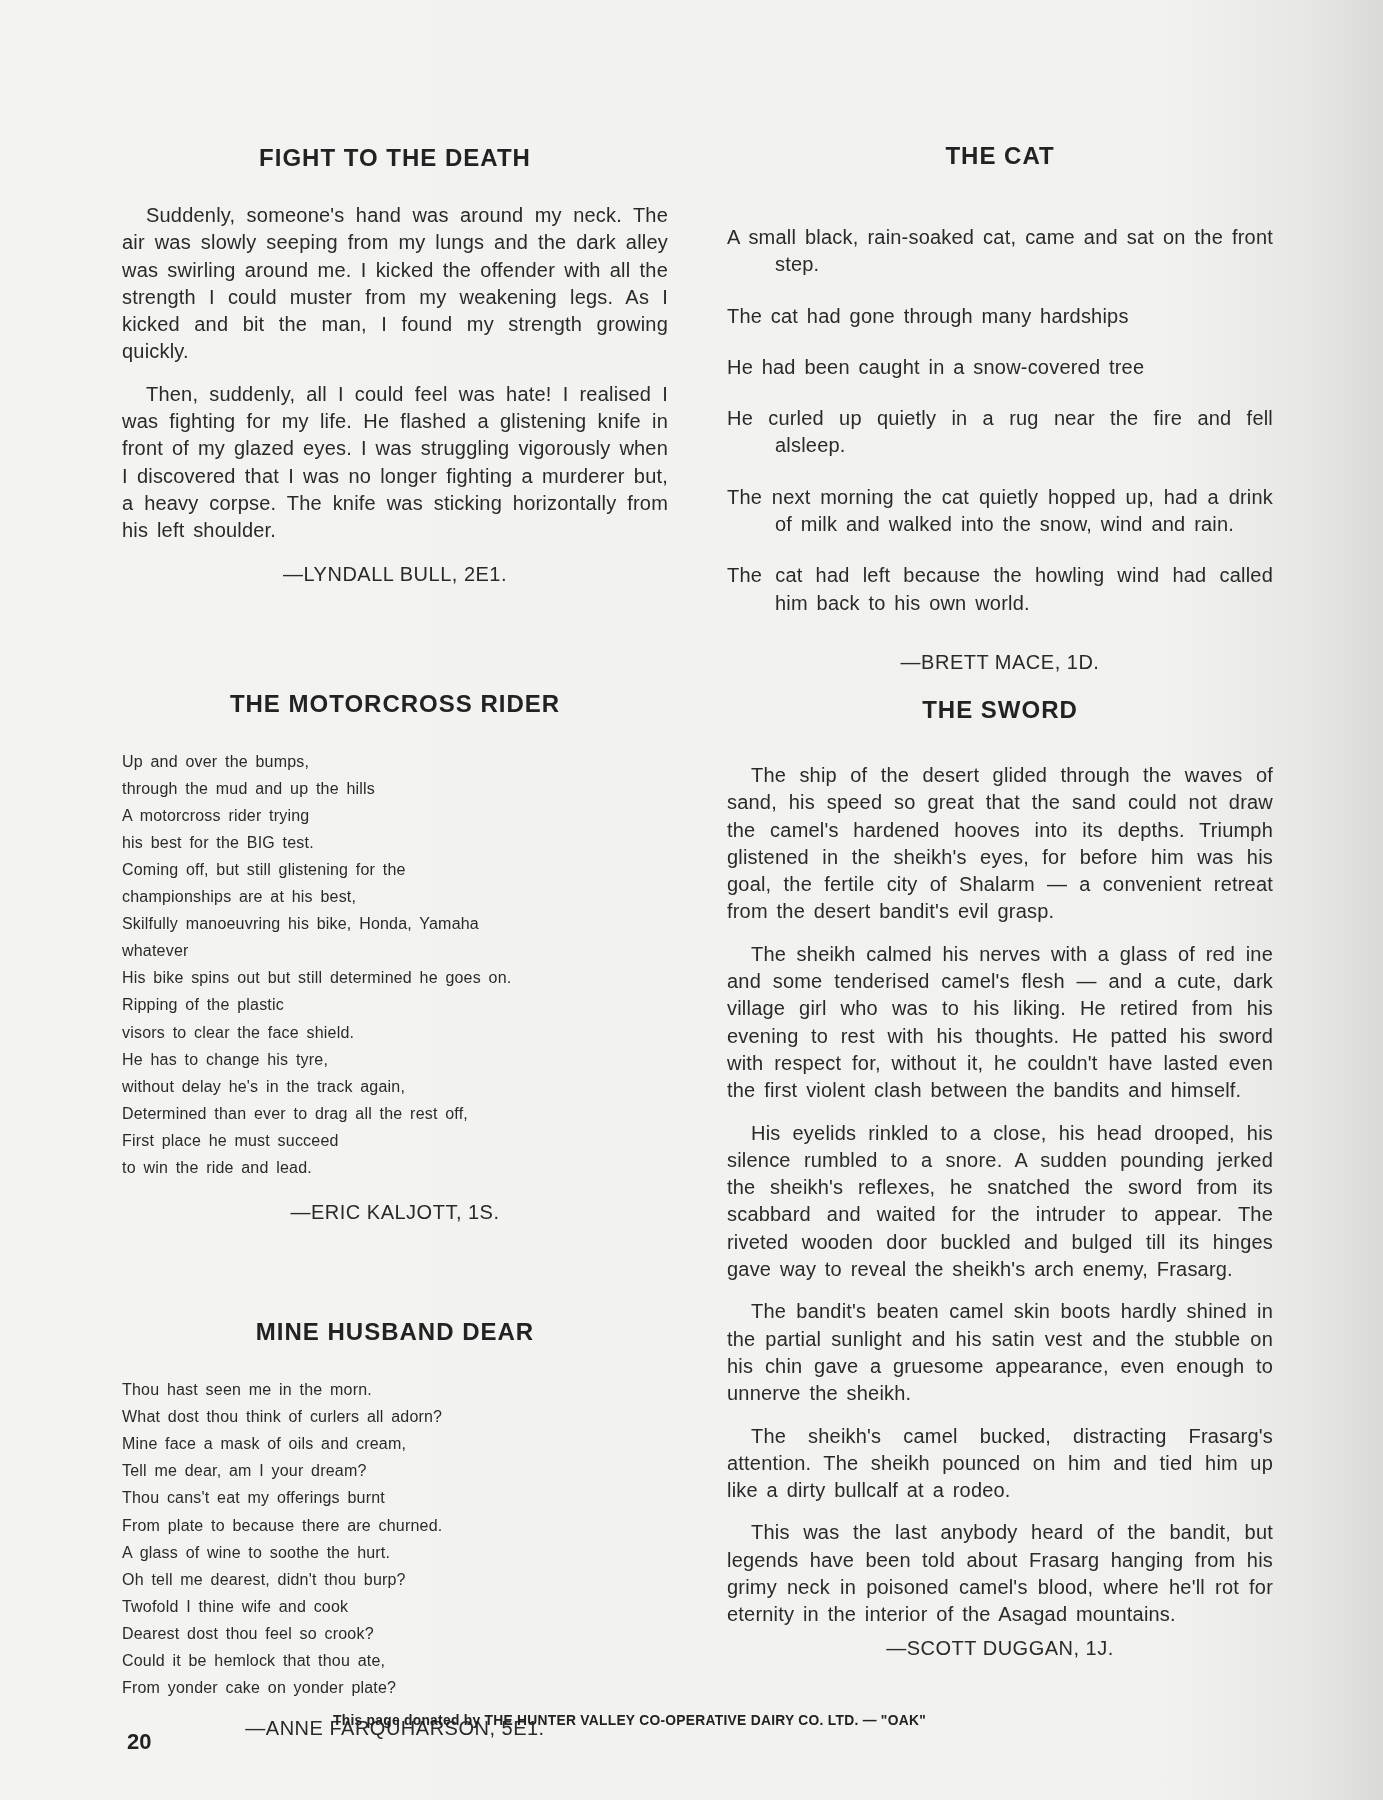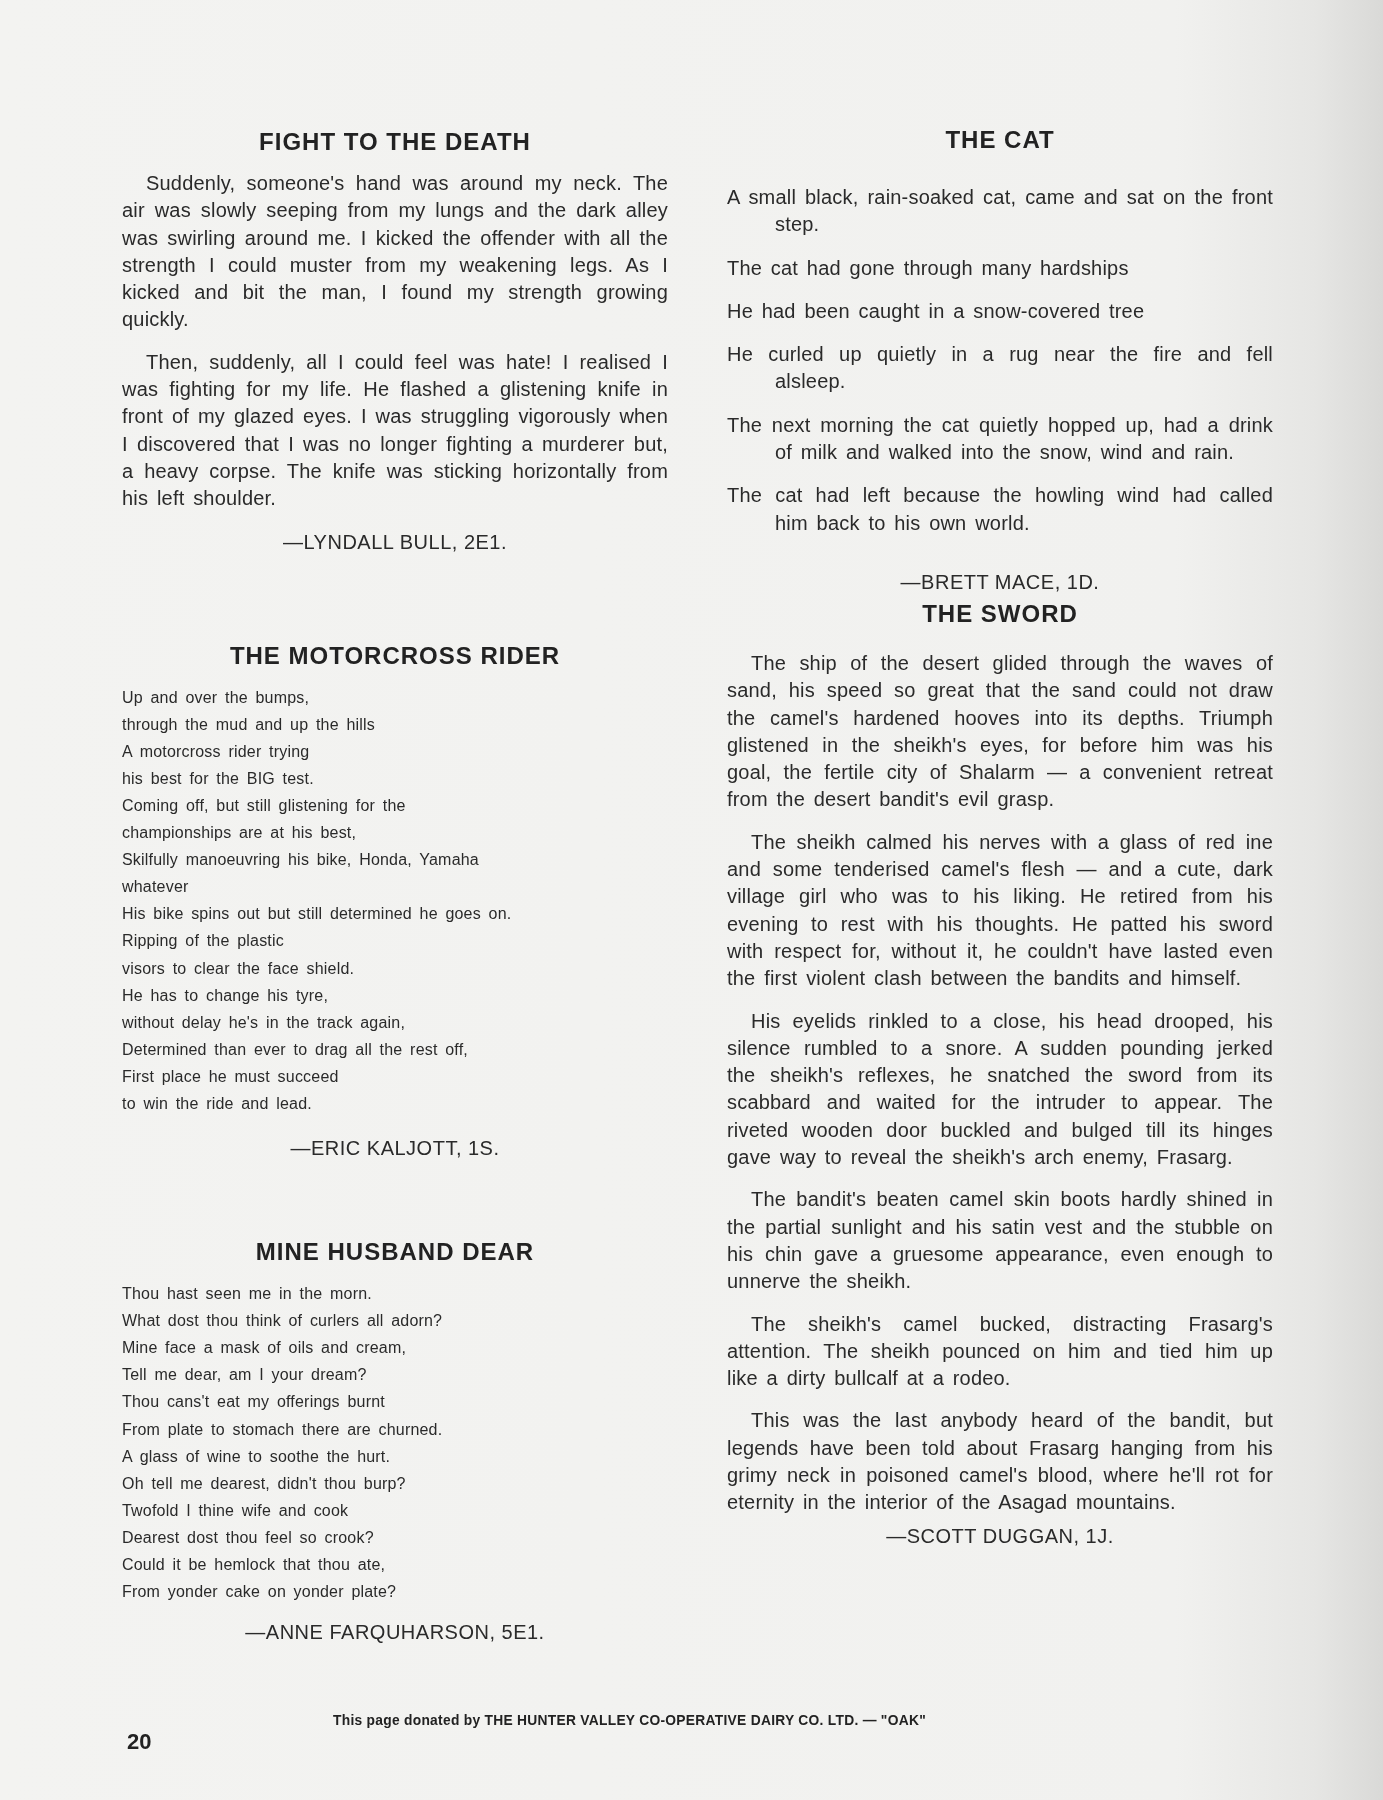--- a/index.html
+++ b/index.html
@@ -11,28 +11,28 @@
     position: relative;
   }
   .page {
     position: absolute; left: 0; top: 0; width: 1383px; height: 1800px;
     background: linear-gradient(90deg, #f3f3f1 0%, #f1f1ef 85%, #e6e6e4 95%, #d9d9d7 100%);
   }
   .col { position: absolute; }
   .col-left { left: 122px; top: 128px; width: 546px; }
   .col-right { left: 727px; top: 126px; width: 546px; }
   h2 {
-    margin: 0; font-size: 24px; font-weight: bold; letter-spacing: 1px;
+    margin: 16px; font-size: 24px; font-weight: bold; letter-spacing: 1px;
     text-align: center; color: #222;
   }
   p { margin: 0; font-size: 20px; line-height: 27.3px; text-align: justify; word-spacing: 3px; letter-spacing: 0.2px; }
   .prose p { text-indent: 24px; }
   .verse .line { font-size: 16px; line-height: 27.1px; white-space: nowrap; word-spacing: 3px; letter-spacing: 0.2px; }
   .byline { text-align: center; font-size: 20px; letter-spacing: 0.5px; }
-  .hang p { padding-left: 48px; text-indent: -48px; text-align: justify; }
+  .hang p { padding-left: 48px; text-indent: -48px; text-align: justify; margin-top: 8px; }
   .footer-num { position: absolute; left: 127px; top: 1703px; font-size: 22px; font-weight: bold; color: #222; margin-top: 26px; }
   .footer-text { position: absolute; left: 333px; top: 1711px; font-size: 15px; font-weight: bold; color: #222; letter-spacing: 0.3px; transform: scaleX(0.92); transform-origin: left; white-space: nowrap; }
 </style>
 </head>
 <body>
 
 <div class="page">
 
   <div class="col col-left">
 
@@ -74,21 +74,21 @@
     <div style="height:78px"></div>
 
     <section class="verse">
       <h2>MINE HUSBAND DEAR</h2>
       <div style="height:14px"></div>
       <div class="line">Thou hast seen me in the morn.</div>
       <div class="line">What dost thou think of curlers all adorn?</div>
       <div class="line">Mine face a mask of oils and cream,</div>
       <div class="line">Tell me dear, am I your dream?</div>
       <div class="line">Thou cans't eat my offerings burnt</div>
-      <div class="line">From plate to stomach there are churned.</div>
+      <div class="line">From plate to because there are churned.</div>
       <div class="line">A glass of wine to soothe the hurt.</div>
       <div class="line">Oh tell me dearest, didn't thou burp?</div>
       <div class="line">Twofold I thine wife and cook</div>
       <div class="line">Dearest dost thou feel so crook?</div>
       <div class="line">Could it be hemlock that thou ate,</div>
       <div class="line">From yonder cake on yonder plate?</div>
       <div style="height:16px"></div>
       <div class="byline">—ANNE FARQUHARSON, 5E1.</div>
     </section>
   </div>

